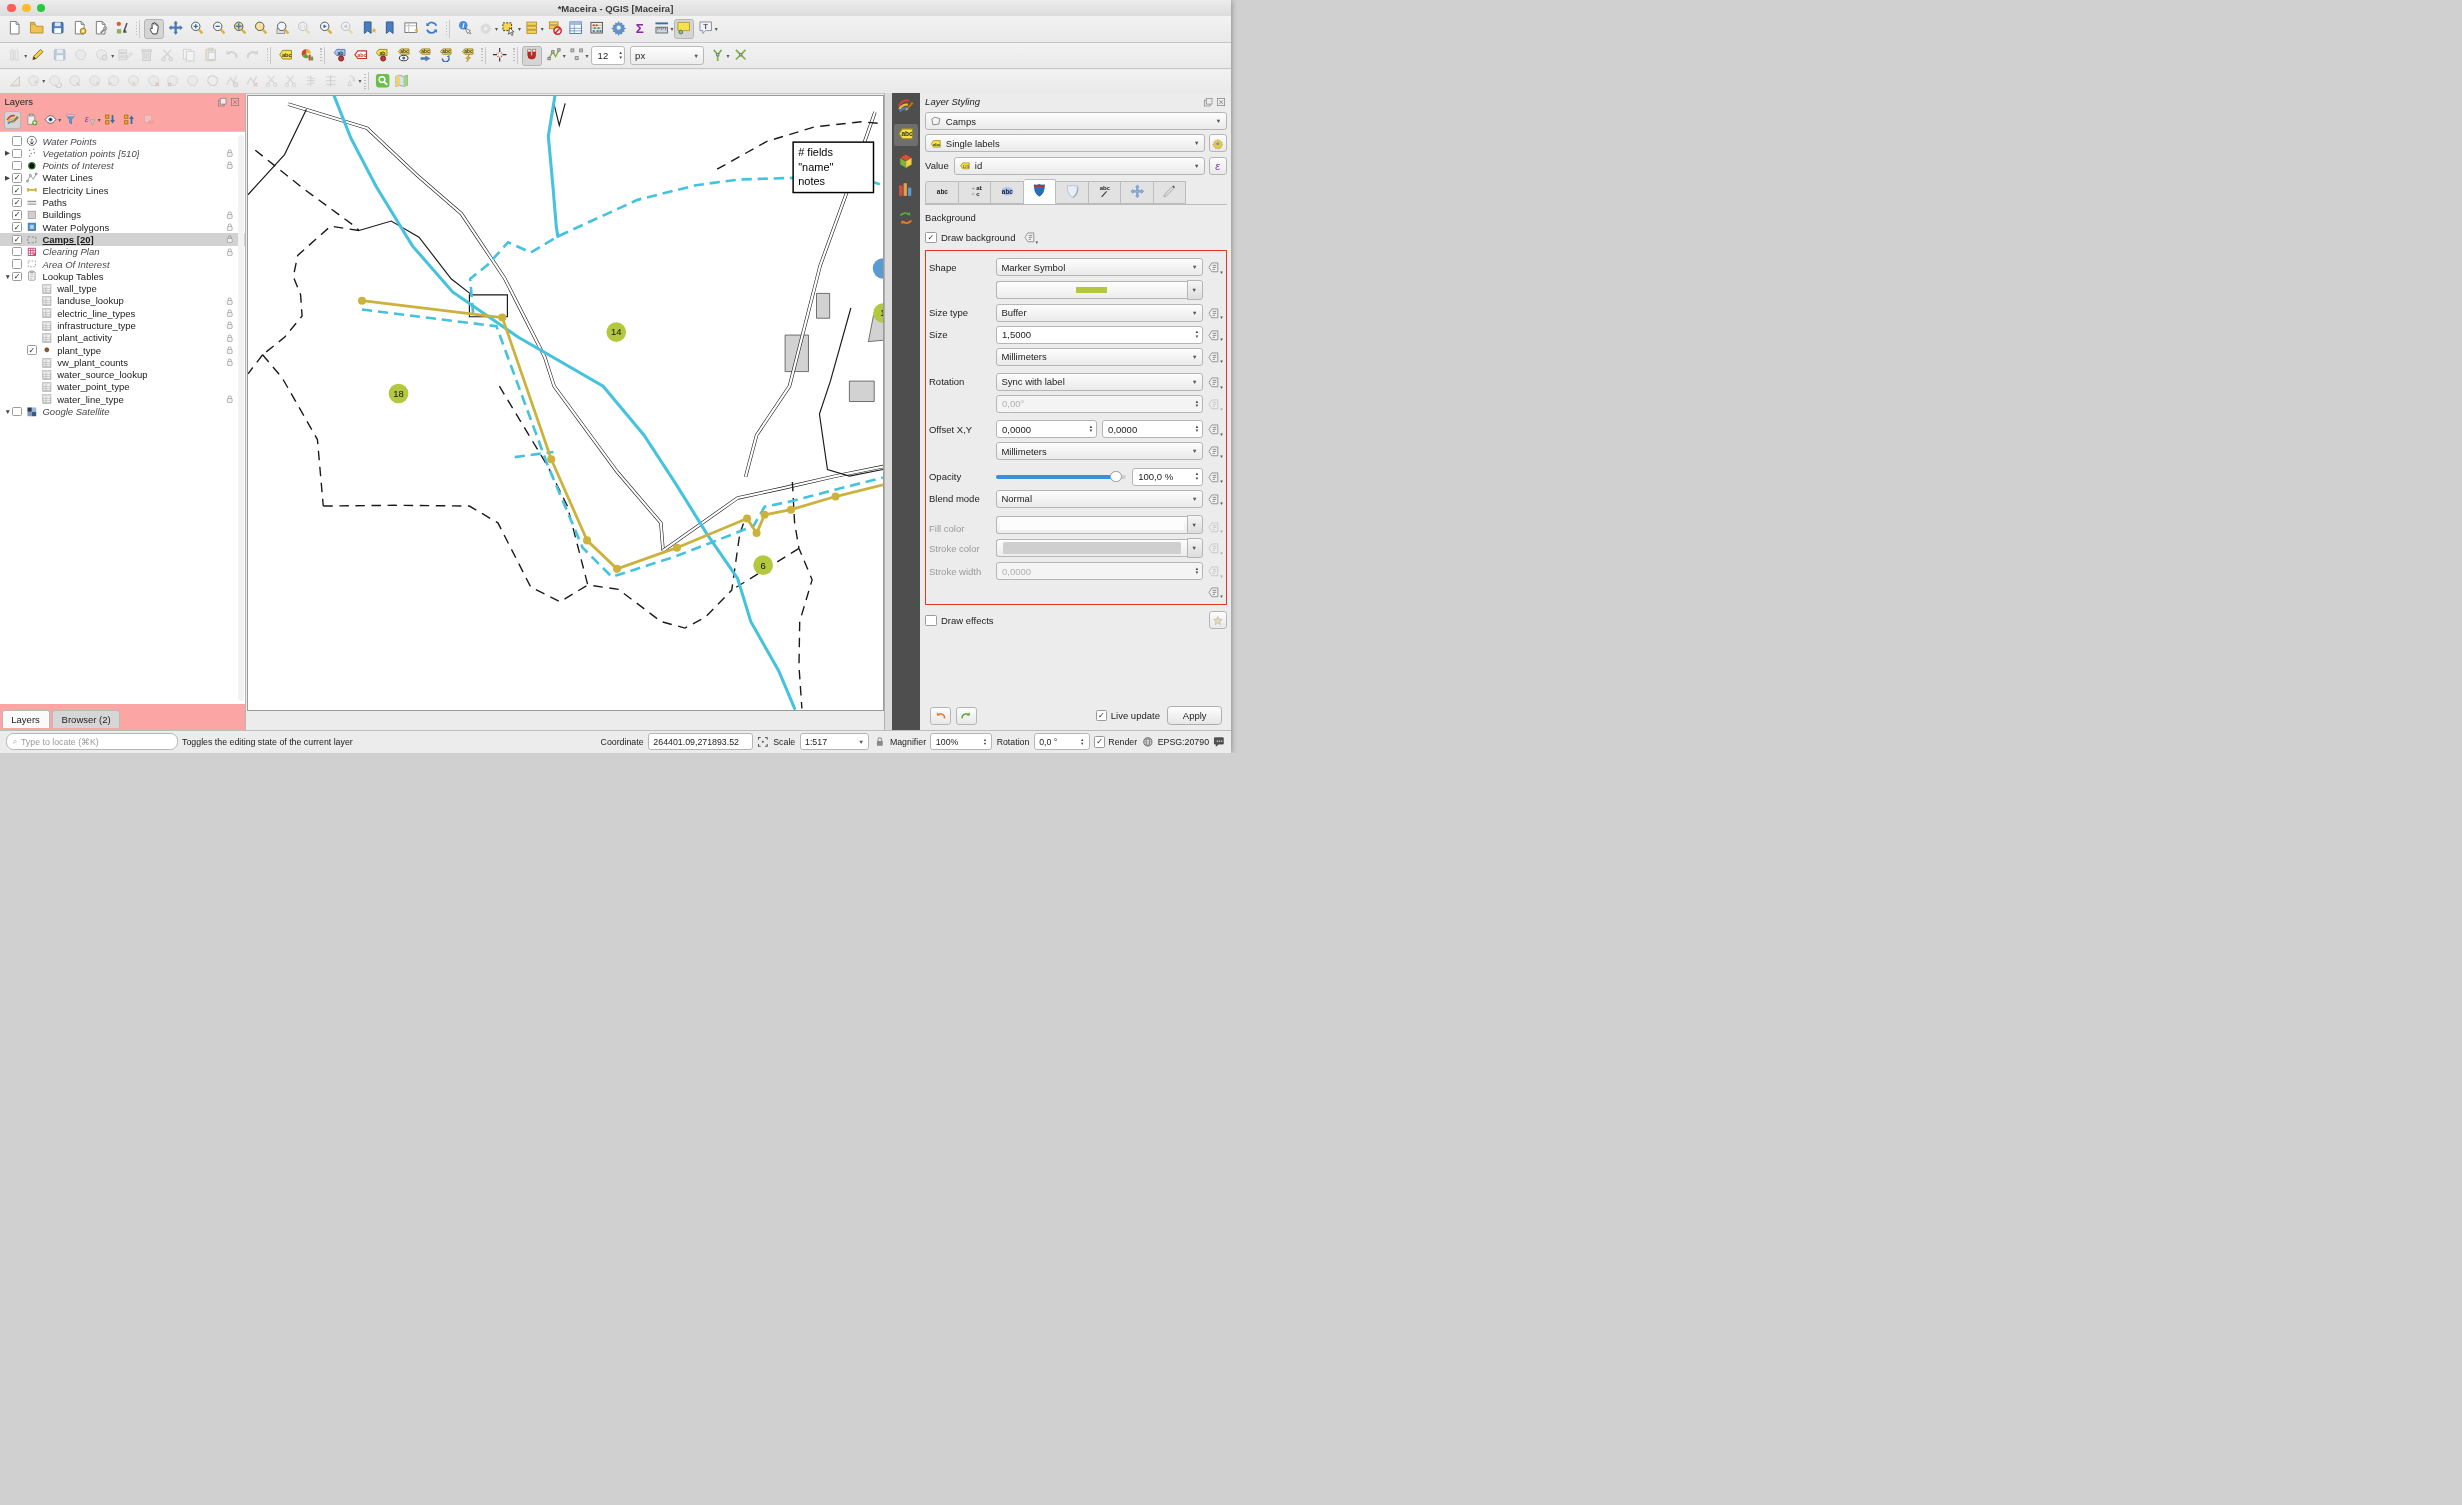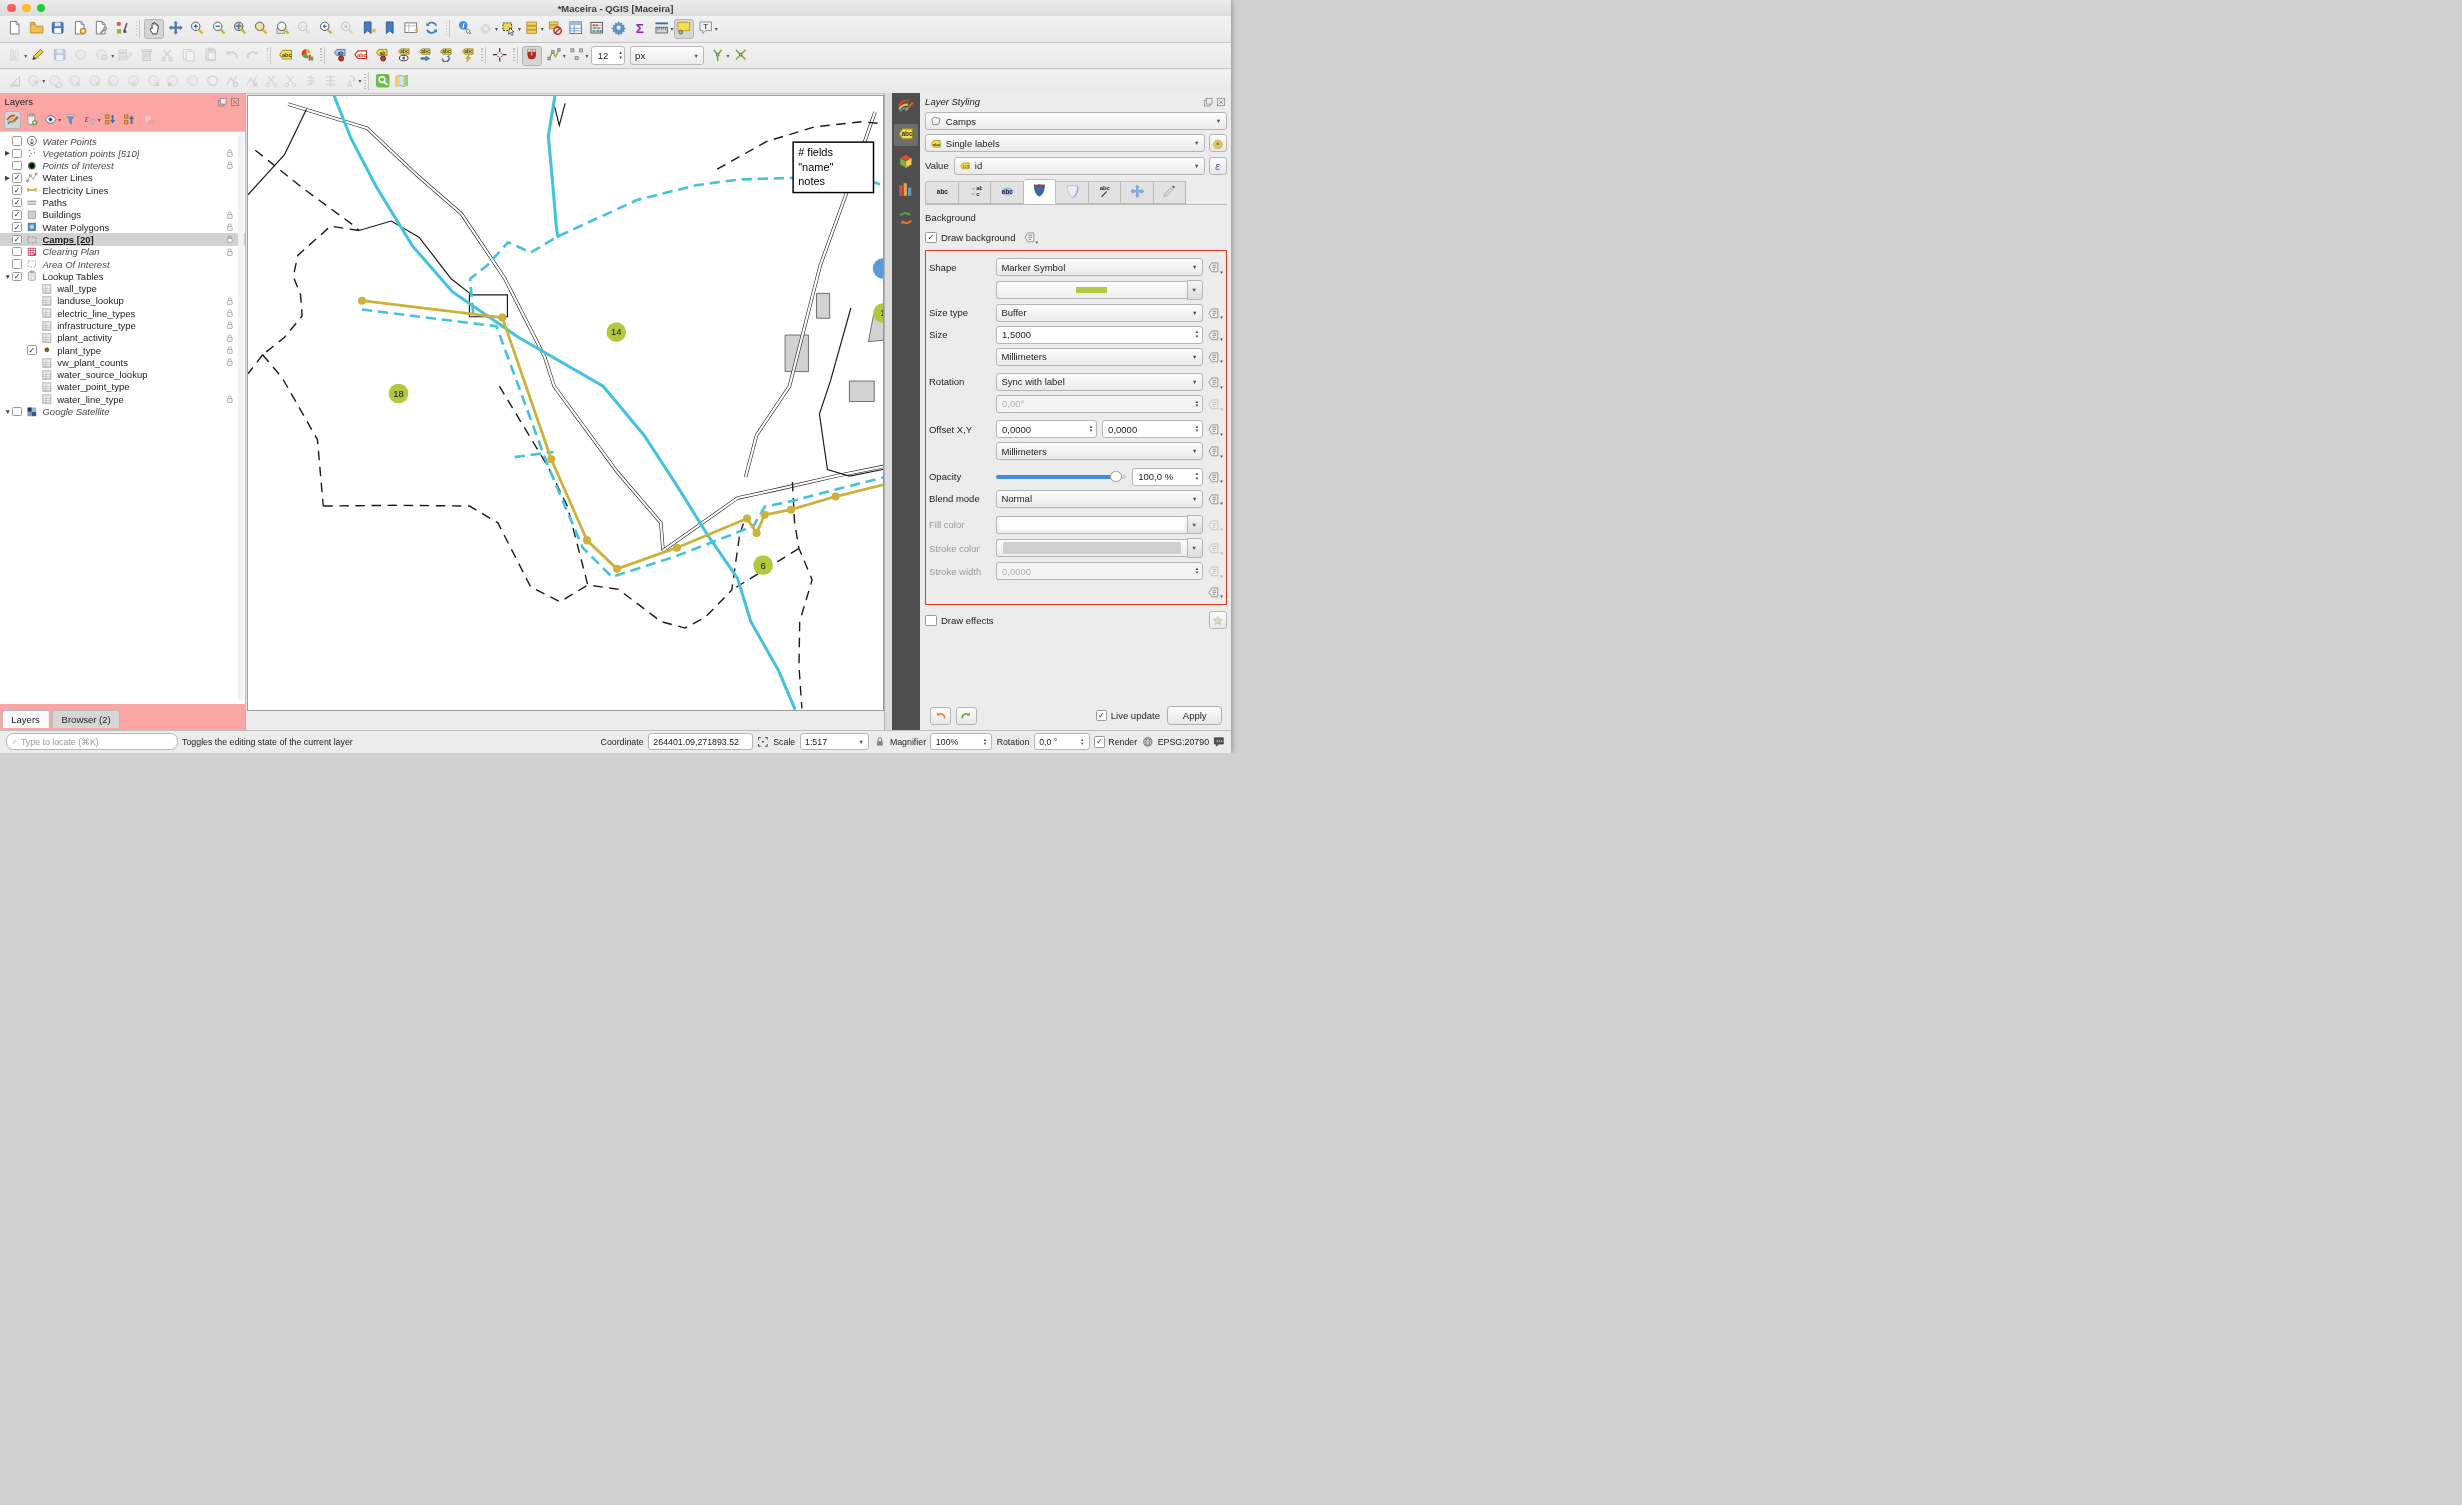--- a/index.html
+++ b/index.html
@@ -1473,21 +1473,21 @@
             </div>
           <span class="ovr">
               <svg viewBox="0 0 16 16">
                 <path d="M13.5 2.5v11H6L2.5 8 6 2.5z" fill="#f2f2f2" stroke="#808080"></path>
                 <path d="M7 5.5h4.5M7 8h4.5M7 10.5h3" stroke="#808080" stroke-width="1.1"></path>
               </svg>
               <span style="font-size:5.1px;color:#555;">▾</span>
             </span>
         </div>
 
-        <div class="frow dis" style="margin-top:7.3px;">
+        <div class="frow dis" style="margin-top:7.3px;align-items:flex-end;">
           <span class="flabel">Fill color</span>
           <div class="fctl">
             <div class="swatchbar">
                 <span class="colorfill" style="background:#fdfdfd;width:100%;"></span>
               </div>
             <div class="swdd">
                 <span class="dd">▼</span>
               </div>
           </div>
           <span class="ovr">

